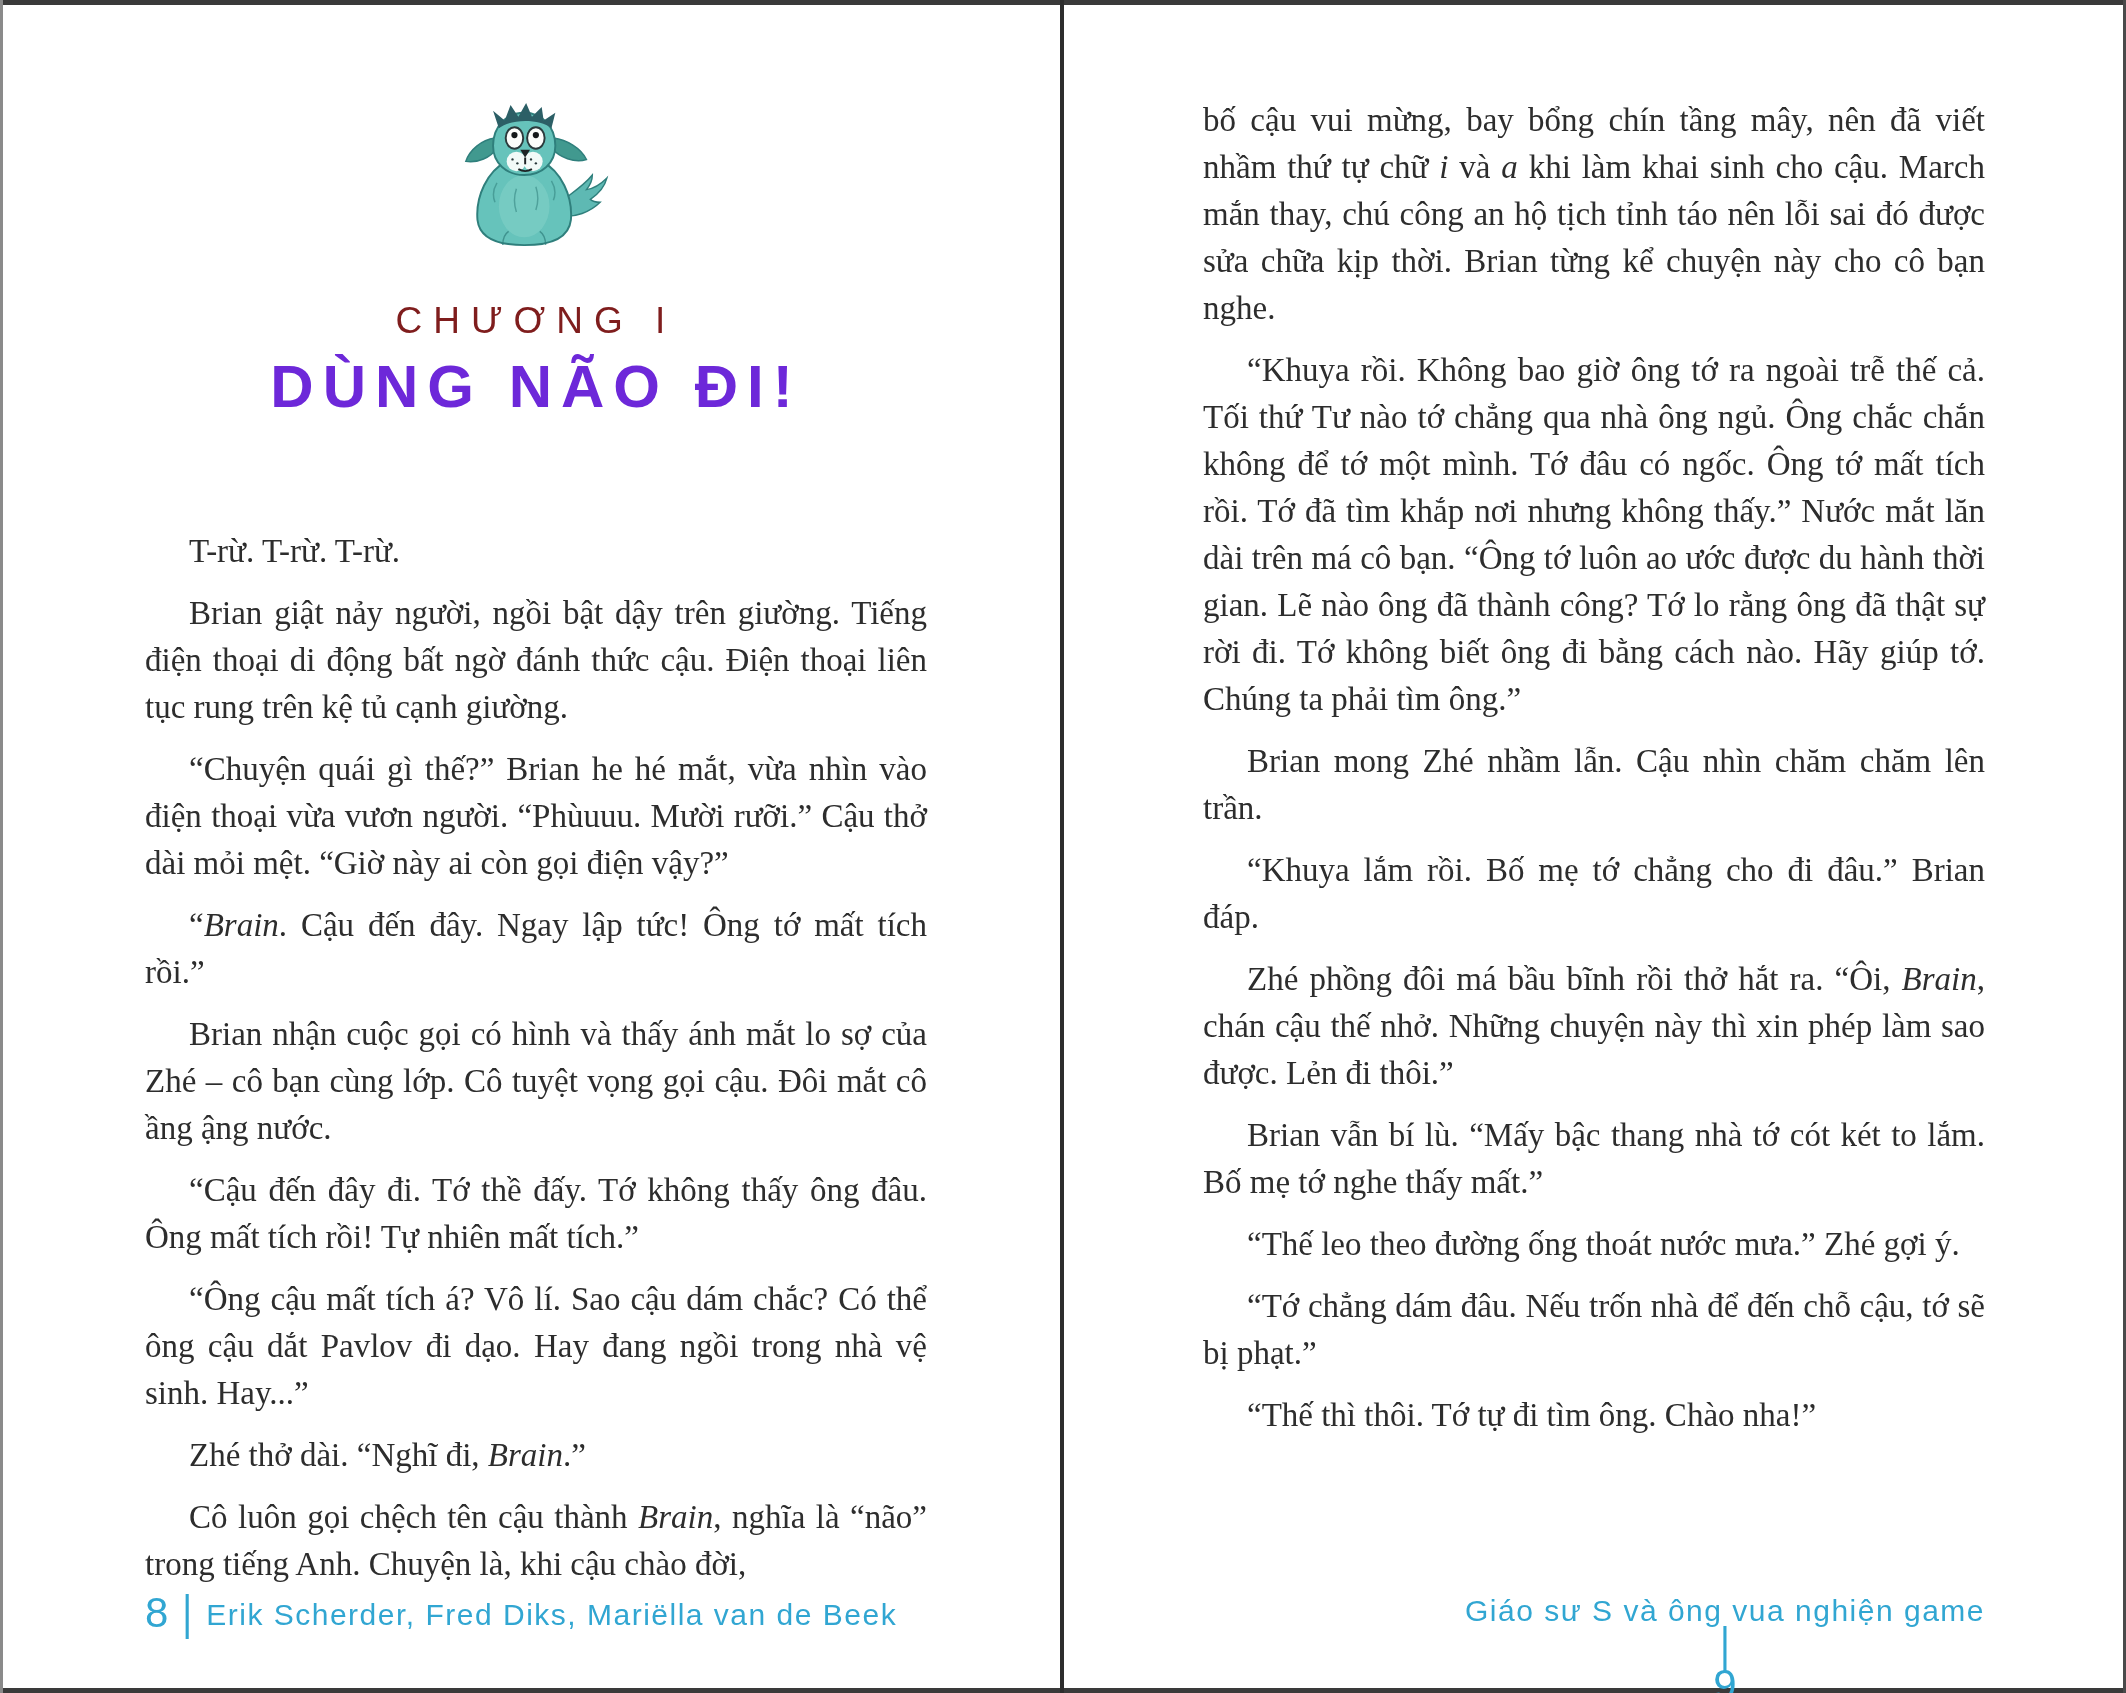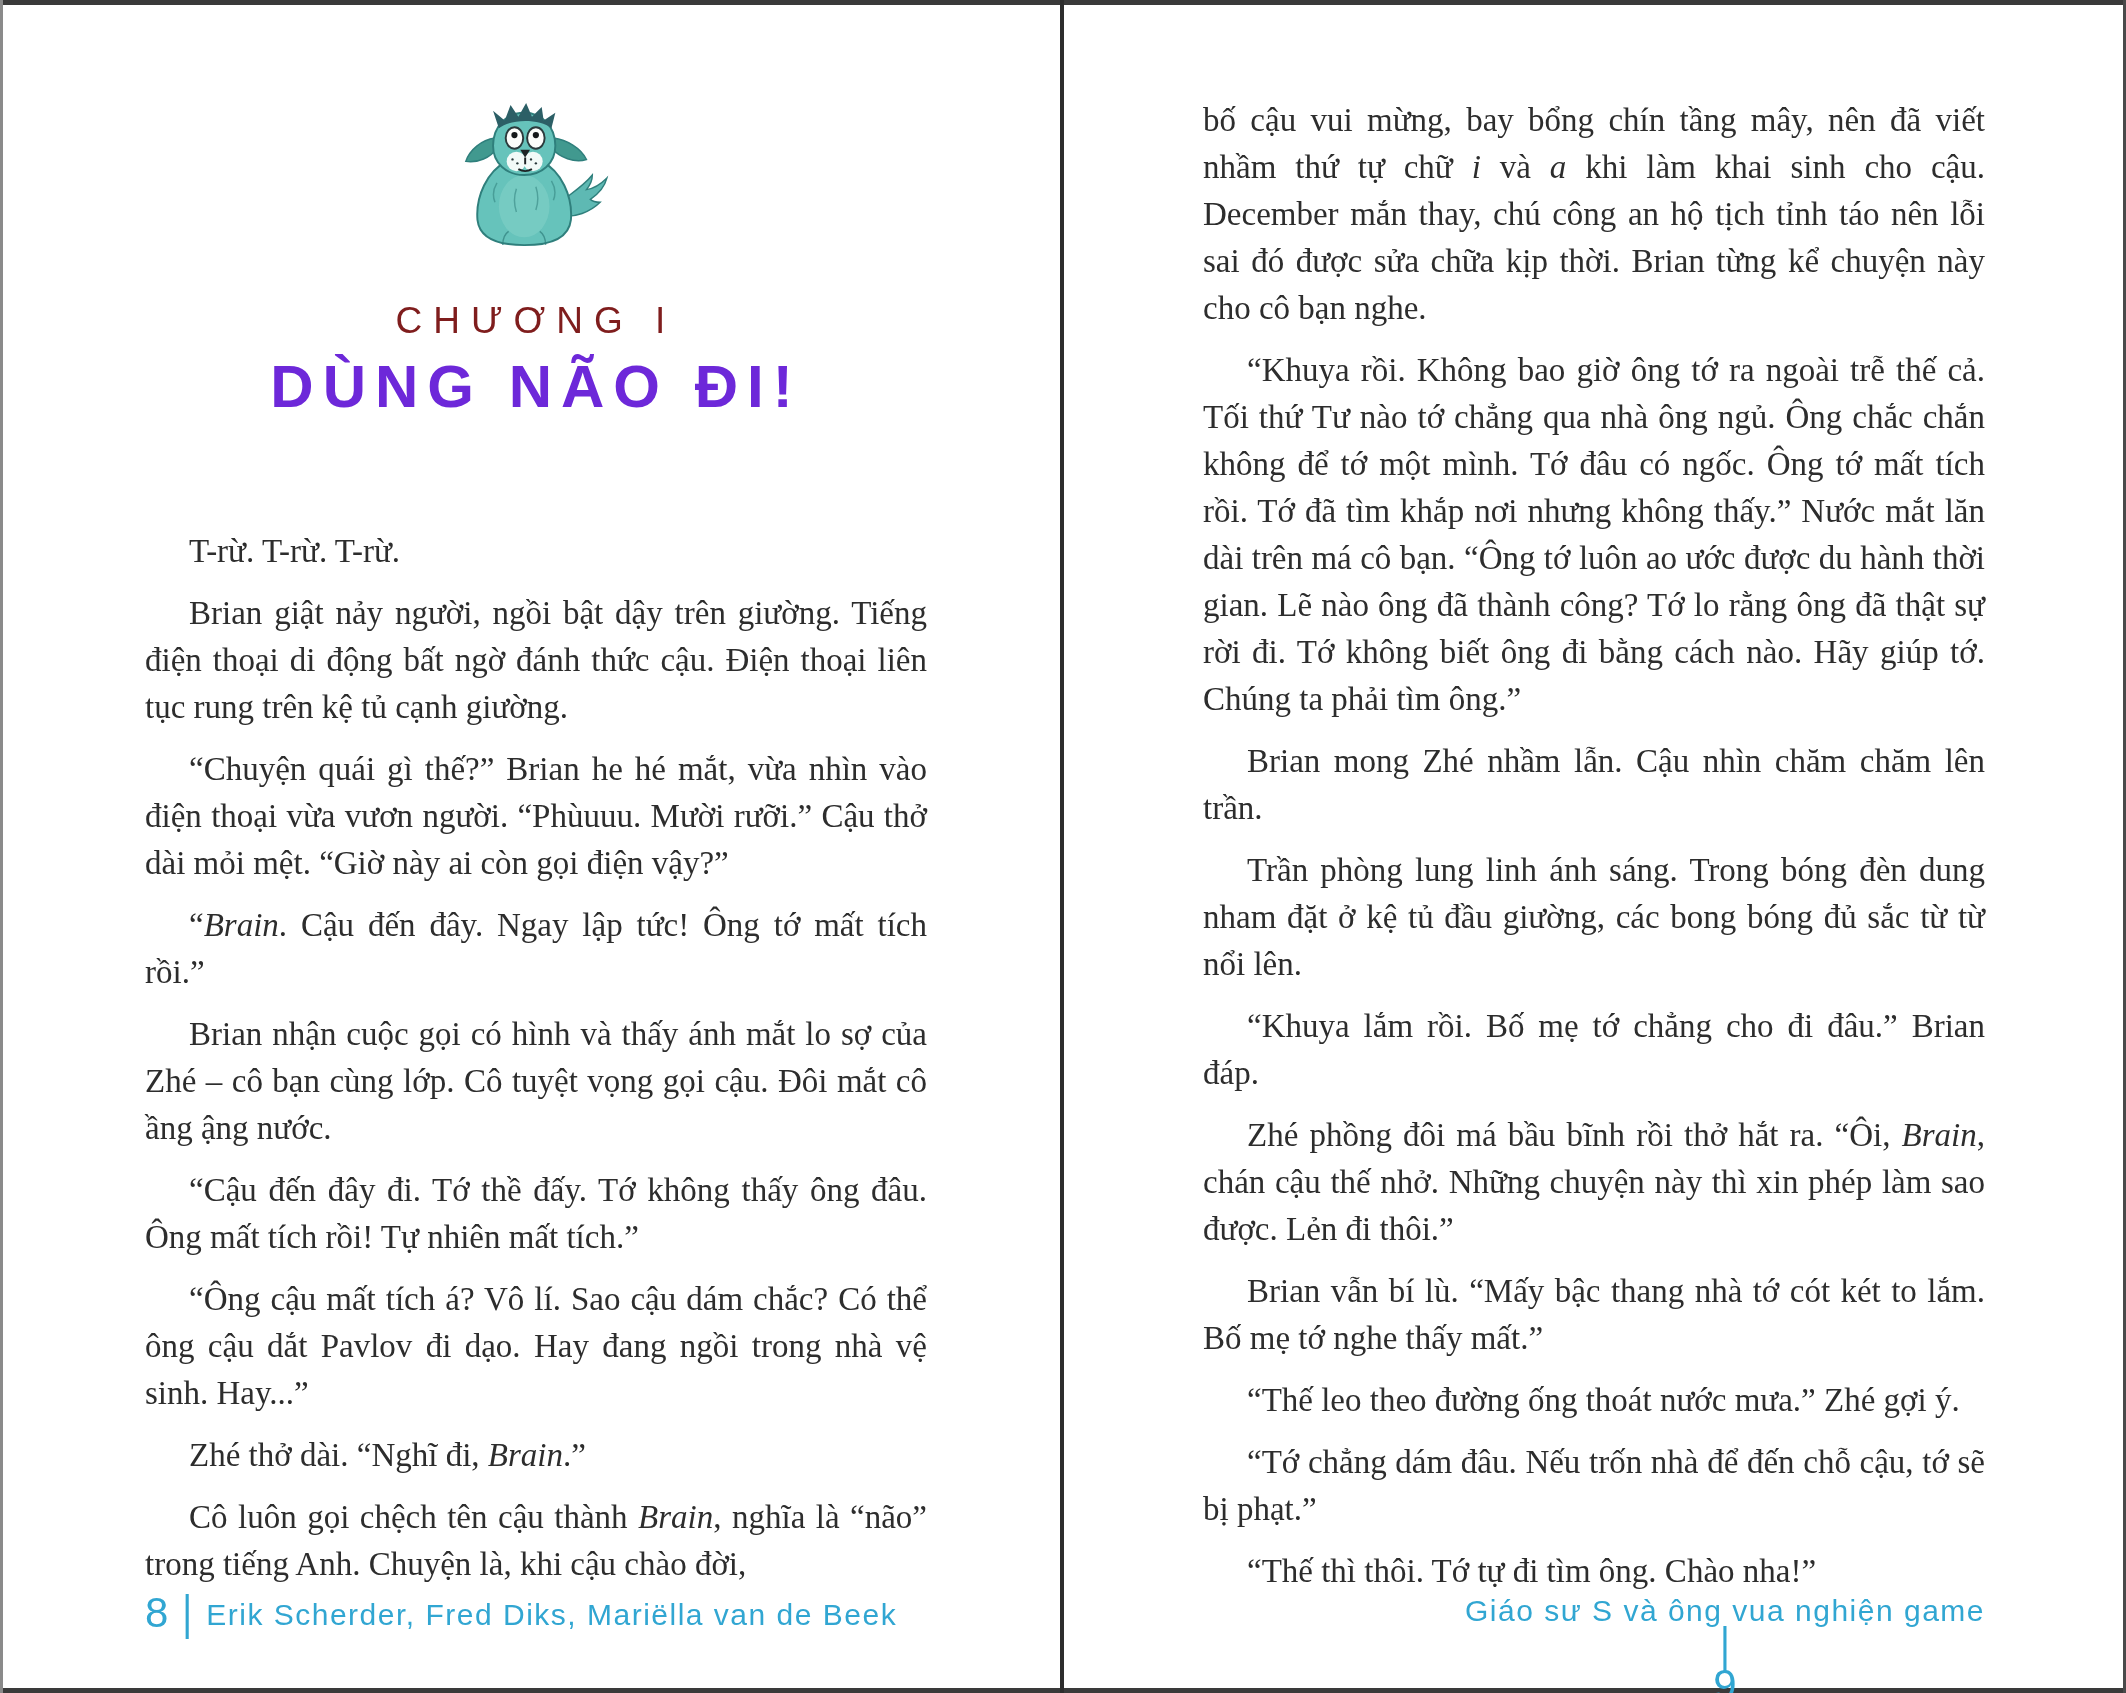--- a/index.html
+++ b/index.html
@@ -120,24 +120,23 @@
       <p class="para"><span>Cô luôn gọi chệch tên cậu thành </span><em>Brain</em><span>, nghĩa là “não” trong tiếng Anh. Chuyện là, khi cậu chào đời,</span></p>
     </div>
 
   <div class="footer footer-left" id="footer-left" style="color: rgb(49, 166, 210);">
     <span class="page-num">8</span>
     <span class="footer-sep">|</span>
     <span class="footer-text">Erik Scherder, Fred Diks, Mariëlla van de Beek</span>
   </div>
 
   <div class="body-text body-right">
-      <p class="para noindent"><span>bố cậu vui mừng, bay bổng chín tầng mây, nên đã viết nhầm thứ tự chữ </span><em>i</em><span> và </span><em>a</em><span> khi làm khai sinh cho cậu. December mắn thay, chú công an hộ tịch tỉnh táo nên lỗi sai đó được sửa chữa kịp thời. Brian từng kể chuyện này cho cô bạn nghe.</span></p>
+      <p class="para noindent"><span>bố cậu vui mừng, bay bổng chín tầng mây, nên đã viết nhầm thứ tự chữ </span><em>i</em><span> và </span><em>a</em><span> khi làm khai sinh cho cậu. March mắn thay, chú công an hộ tịch tỉnh táo nên lỗi sai đó được sửa chữa kịp thời. Brian từng kể chuyện này cho cô bạn nghe.</span></p>
       <p class="para"><span>“Khuya rồi. Không bao giờ ông tớ ra ngoài trễ thế cả. Tối thứ Tư nào tớ chẳng qua nhà ông ngủ. Ông chắc chắn không để tớ một mình. Tớ đâu có ngốc. Ông tớ mất tích rồi. Tớ đã tìm khắp nơi nhưng không thấy.” Nước mắt lăn dài trên má cô bạn. “Ông tớ luôn ao ước được du hành thời gian. Lẽ nào ông đã thành công? Tớ lo rằng ông đã thật sự rời đi. Tớ không biết ông đi bằng cách nào. Hãy giúp tớ. Chúng ta phải tìm ông.”</span></p>
       <p class="para"><span>Brian mong Zhé nhầm lẫn. Cậu nhìn chăm chăm lên trần.</span></p>
-      <p class="para"><span>Trần phòng lung linh ánh sáng. Trong bóng đèn dung nham đặt ở kệ tủ đầu giường, các bong bóng đủ sắc từ từ nổi lên.</span></p>
       <p class="para"><span>“Khuya lắm rồi. Bố mẹ tớ chẳng cho đi đâu.” Brian đáp.</span></p>
       <p class="para"><span>Zhé phồng đôi má bầu bĩnh rồi thở hắt ra. “Ôi, </span><em>Brain</em><span>, chán cậu thế nhở. Những chuyện này thì xin phép làm sao được. Lẻn đi thôi.”</span></p>
       <p class="para"><span>Brian vẫn bí lù. “Mấy bậc thang nhà tớ cót két to lắm. Bố mẹ tớ nghe thấy mất.”</span></p>
       <p class="para"><span>“Thế leo theo đường ống thoát nước mưa.” Zhé gợi ý.</span></p>
       <p class="para"><span>“Tớ chẳng dám đâu. Nếu trốn nhà để đến chỗ cậu, tớ sẽ bị phạt.”</span></p>
       <p class="para"><span>“Thế thì thôi. Tớ tự đi tìm ông. Chào nha!”</span></p>
     </div>
 
   <div class="footer footer-right" id="footer-right" style="color: rgb(49, 166, 210);">
     <span class="footer-text">Giáo sư S và ông vua nghiện game</span>

